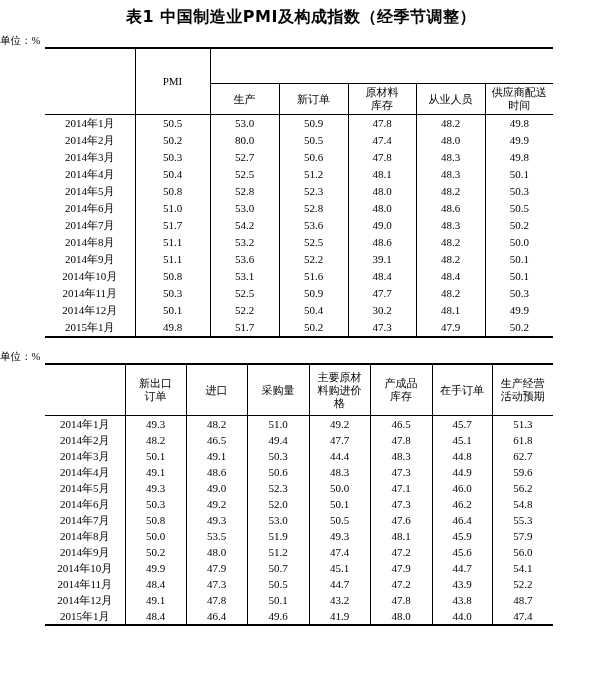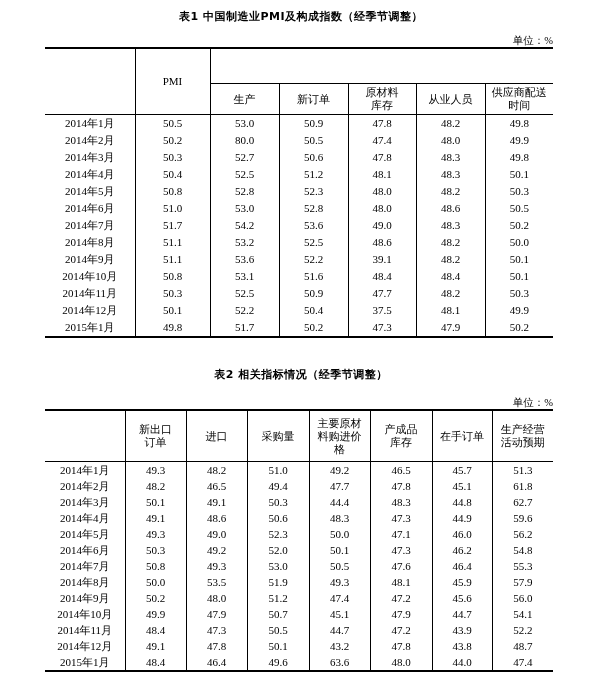--- a/index.html
+++ b/index.html
@@ -11,27 +11,26 @@
     padding-top: 7px;
     background: #ffffff;
     color: #000000;
     font-family: "Liberation Serif", "DejaVu Serif", serif;
     overflow: hidden;
   }
   .tbl-title {
     text-align: center;
     font-family: "DejaVu Sans", "Liberation Sans", sans-serif;
     font-weight: bold;
-    font-size: 11px;
+    font-size: 16px;
     line-height: 19px;
     letter-spacing: 0.5px;
   }
   .t2-title { margin-top: 27px; }
   .unit-row {
-    text-align: right;
     font-size: 10.5px;
     line-height: 13px;
     margin: 8px 49px 0 0;
   }
   .unit-row.u2 { margin-top: 12px; }
   table {
     border-collapse: collapse;
     table-layout: fixed;
     margin-left: 45px;
     width: 508px;
@@ -210,37 +209,36 @@
           <td>50.9</td>
           <td>47.7</td>
           <td>48.2</td>
           <td>50.3</td>
         </tr>
         <tr>
           <td>2014年12月</td>
           <td>50.1</td>
           <td>52.2</td>
           <td>50.4</td>
-          <td>37.5</td>
+          <td>30.2</td>
           <td>48.1</td>
           <td>49.9</td>
         </tr>
         <tr>
           <td>2015年1月</td>
           <td>49.8</td>
           <td>51.7</td>
           <td>50.2</td>
           <td>47.3</td>
           <td>47.9</td>
           <td>50.2</td>
         </tr>
       </tbody>
   </table>
 
-  <div class="tbl-title t2-title">表2 相关指标情况（经季节调整）</div>
   <div class="unit-row u2">单位：%</div>
 
   <table class="t2">
     <colgroup>
       <col style="width:80px">
         <col style="width:61px">
         <col style="width:61px">
         <col style="width:62px">
       <col style="width:61px">
         <col style="width:62px">
@@ -383,21 +381,21 @@
           <td>43.2</td>
           <td>47.8</td>
           <td>43.8</td>
           <td>48.7</td>
         </tr>
         <tr>
           <td>2015年1月</td>
           <td>48.4</td>
           <td>46.4</td>
           <td>49.6</td>
-          <td>63.6</td>
+          <td>41.9</td>
           <td>48.0</td>
           <td>44.0</td>
           <td>47.4</td>
         </tr>
       </tbody>
   </table>
 
 </div>
 
 </body></html>

